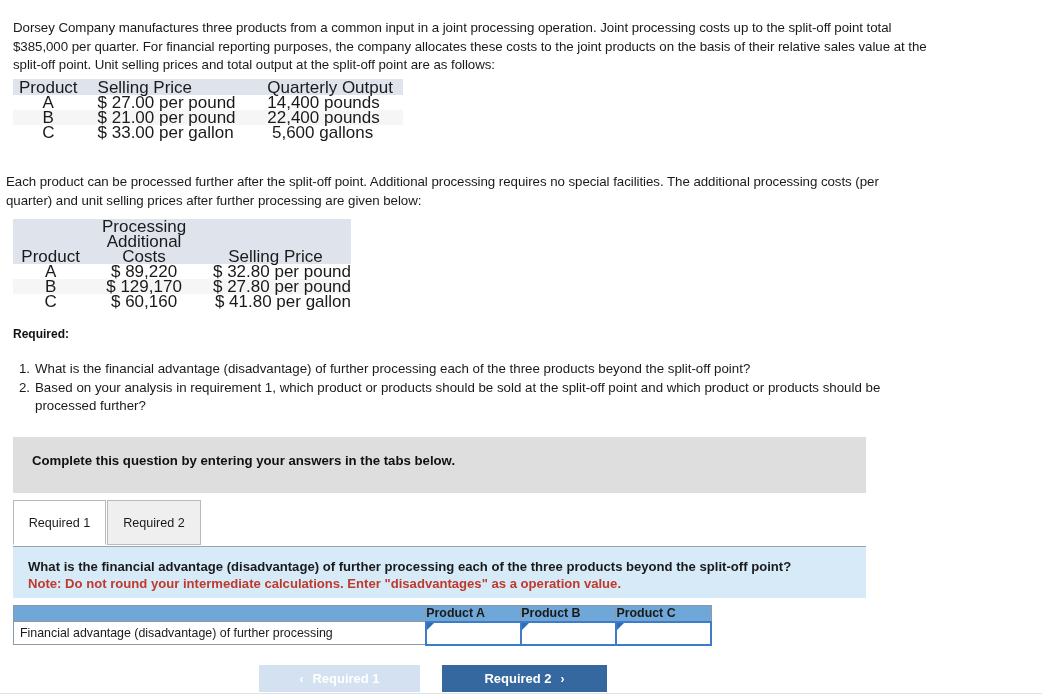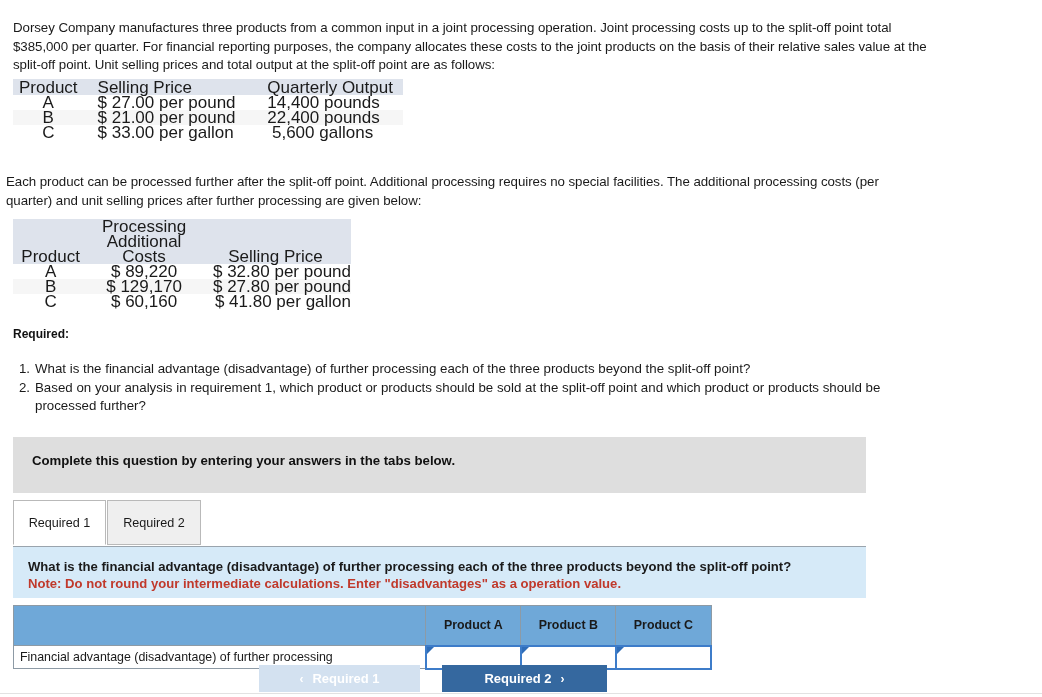--- a/index.html
+++ b/index.html
@@ -204,22 +204,22 @@
   #answer-grid th, #answer-grid td {
     border: 1px solid #8d9aa5;
     padding: 0;
     height: 23px;
     box-sizing: border-box;
   }
   #answer-grid thead th {
     background: #6fa8d8;
     color: #1a1a1a;
     font-weight: bold;
-    text-align: center;
-    height: 40px;
+    text-align: left;
+    height: 16px;
   }
   #answer-grid thead th.blank-head {
     background: #6fa8d8;
   }
   #answer-grid .row-label {
     background: #ffffff;
     text-align: left;
     padding-left: 6px;
     font-weight: normal;
     color: #1a1a1a;

